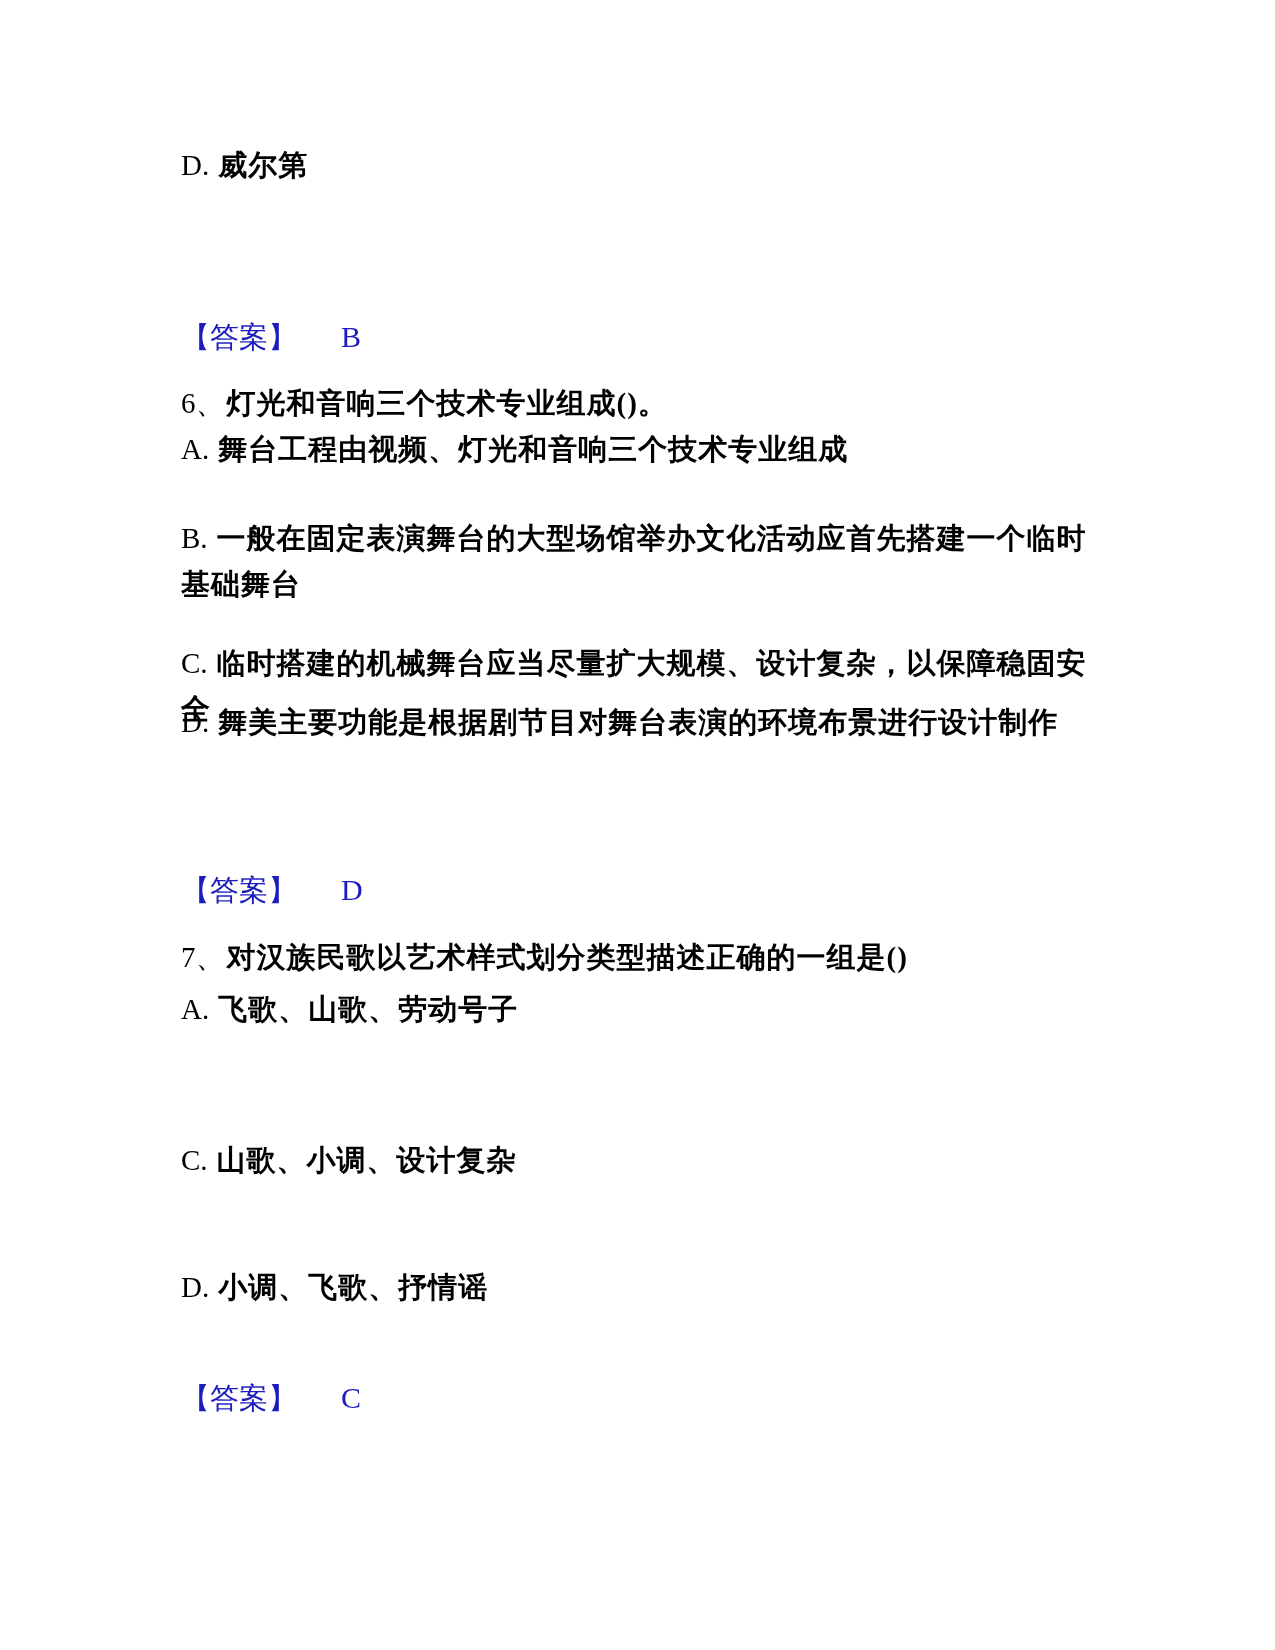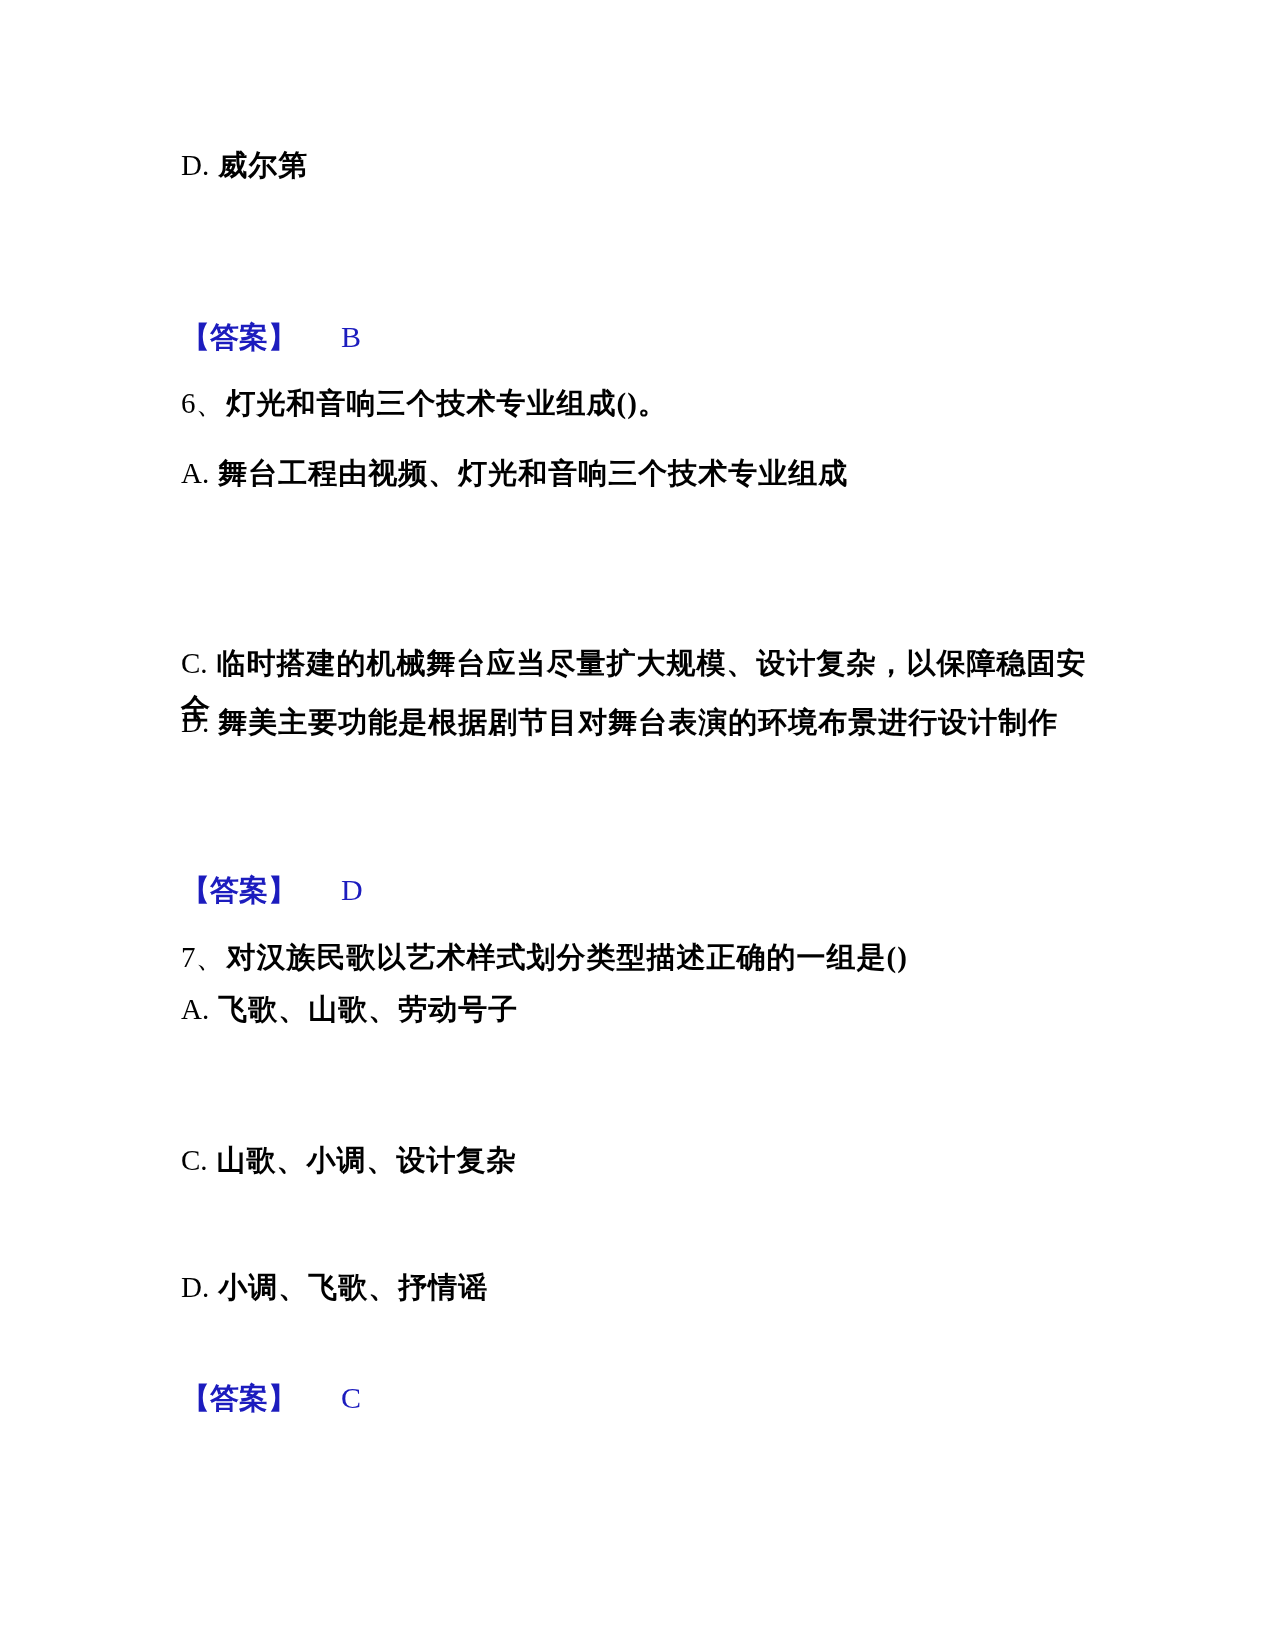--- a/index.html
+++ b/index.html
@@ -36,21 +36,21 @@
     margin-right: 2px;
   }
   .answer-line {
     position: absolute;
     left: 181px;
     font-size: 29px;
     line-height: 46px;
     color: #1c1cbe;
   }
   .answer-bracket {
-    font-weight: bold;
+    font-weight: normal;
     letter-spacing: 0;
     text-align: right;
   }
   .answer-letter {
     display: inline-block;
     margin-left: 44px;
     font-weight: normal;
     font-size: 30px;
   }
 </style>
@@ -64,24 +64,27 @@
   </div>
 
   <div class="answer-line" style="top:314px">
     <span class="answer-bracket">【答案】</span><span class="answer-letter">B</span>
   </div>
 
   <div class="line" style="top:380px">
     <span class="stem-num">6、</span><span class="cjk">灯光和音响三个技术专业组成()。</span>
   </div>
 
-  <div class="line" style="top:450px">
+  <div class="line" style="top:426px">
     <span class="opt-label">A.</span><span class="cjk">舞台工程由视频、灯光和音响三个技术专业组成</span>
   </div>
 
+  <div class="line" style="top:515px">
+    <span class="opt-label">B.</span><span class="cjk">一般在固定表演舞台的大型场馆举办文化活动应首先搭建一个临时基础舞台</span>
+  </div>
 
   <div class="line" style="top:640px">
     <span class="opt-label">C.</span><span class="cjk">临时搭建的机械舞台应当尽量扩大规模、设计复杂，以保障稳固安全</span>
   </div>
 
   <div class="line" style="top:699px">
     <span class="opt-label">D.</span><span class="cjk">舞美主要功能是根据剧节目对舞台表演的环境布景进行设计制作</span>
   </div>
 
   <div class="answer-line" style="top:867px">

